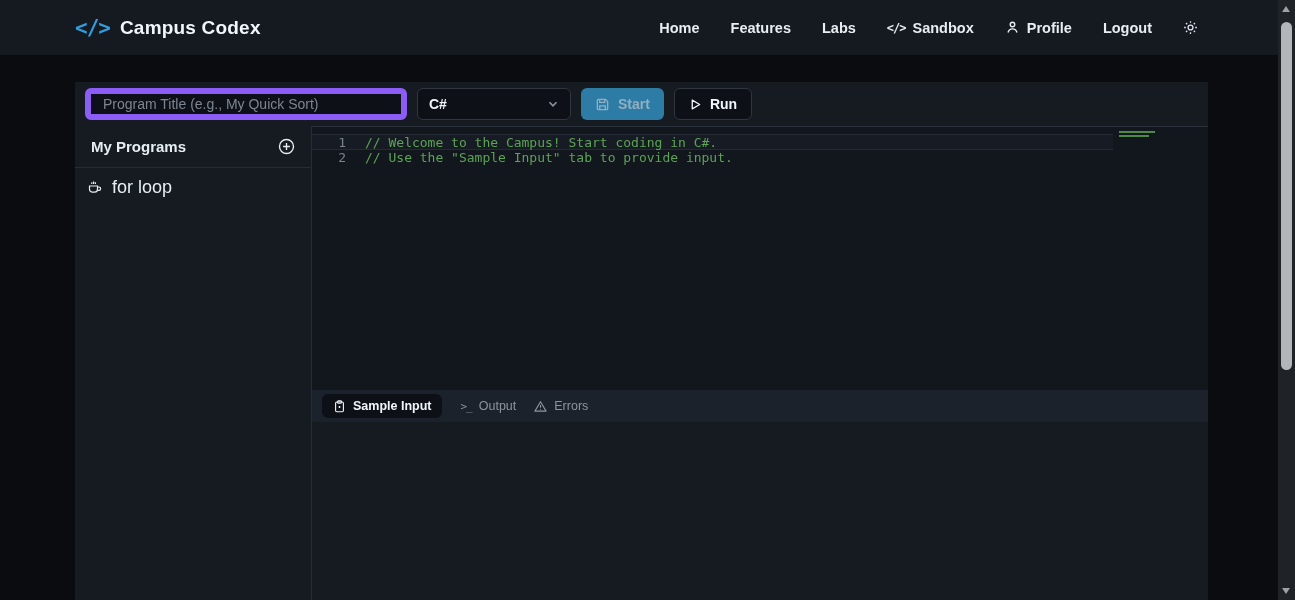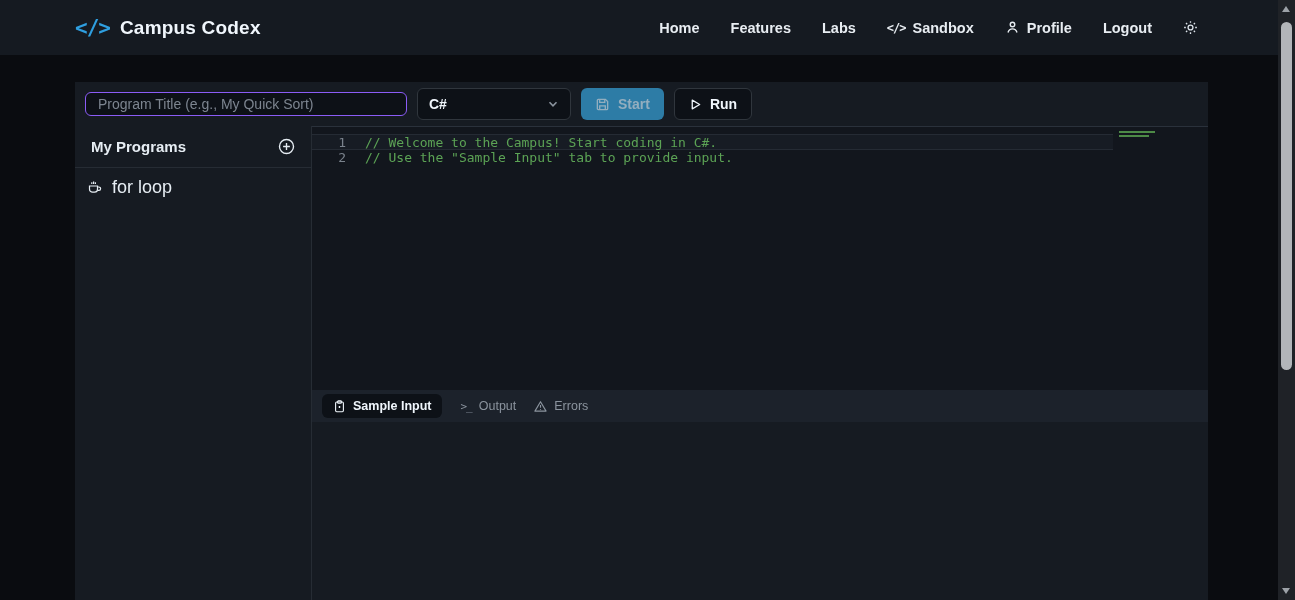--- a/index.html
+++ b/index.html
@@ -38,22 +38,22 @@
   
   .main-panel {
     position:absolute; left:75px; top:82px; width:1133px; height:518px;
     background:#161b22;
     display:flex; flex-direction:column;
   }
 
   
   .toolbar { flex:0 0 44px; display:flex; align-items:center; gap:10px; padding:0 10px; }
   .title-input {
-    width:322px; height:24px;
-    background:#0d1117; border:1px solid #8b5cf6; border-radius:6px;
+    width:322px; height:32px;
+    background:#0d1117; border:6px solid #8b5cf6; border-radius:6px;
     color:#e6edf3; font-size:14px; padding:0 12px;
     font-family:"Liberation Sans", sans-serif; outline:none;
   }
   .title-input::placeholder { color:#7d8590; }
   .lang-select {
     width:154px; height:32px;
     background:#0d1117; border:1px solid #30363d; border-radius:6px;
     display:flex; align-items:center; justify-content:space-between;
     padding:0 11px; cursor:pointer;
   }

